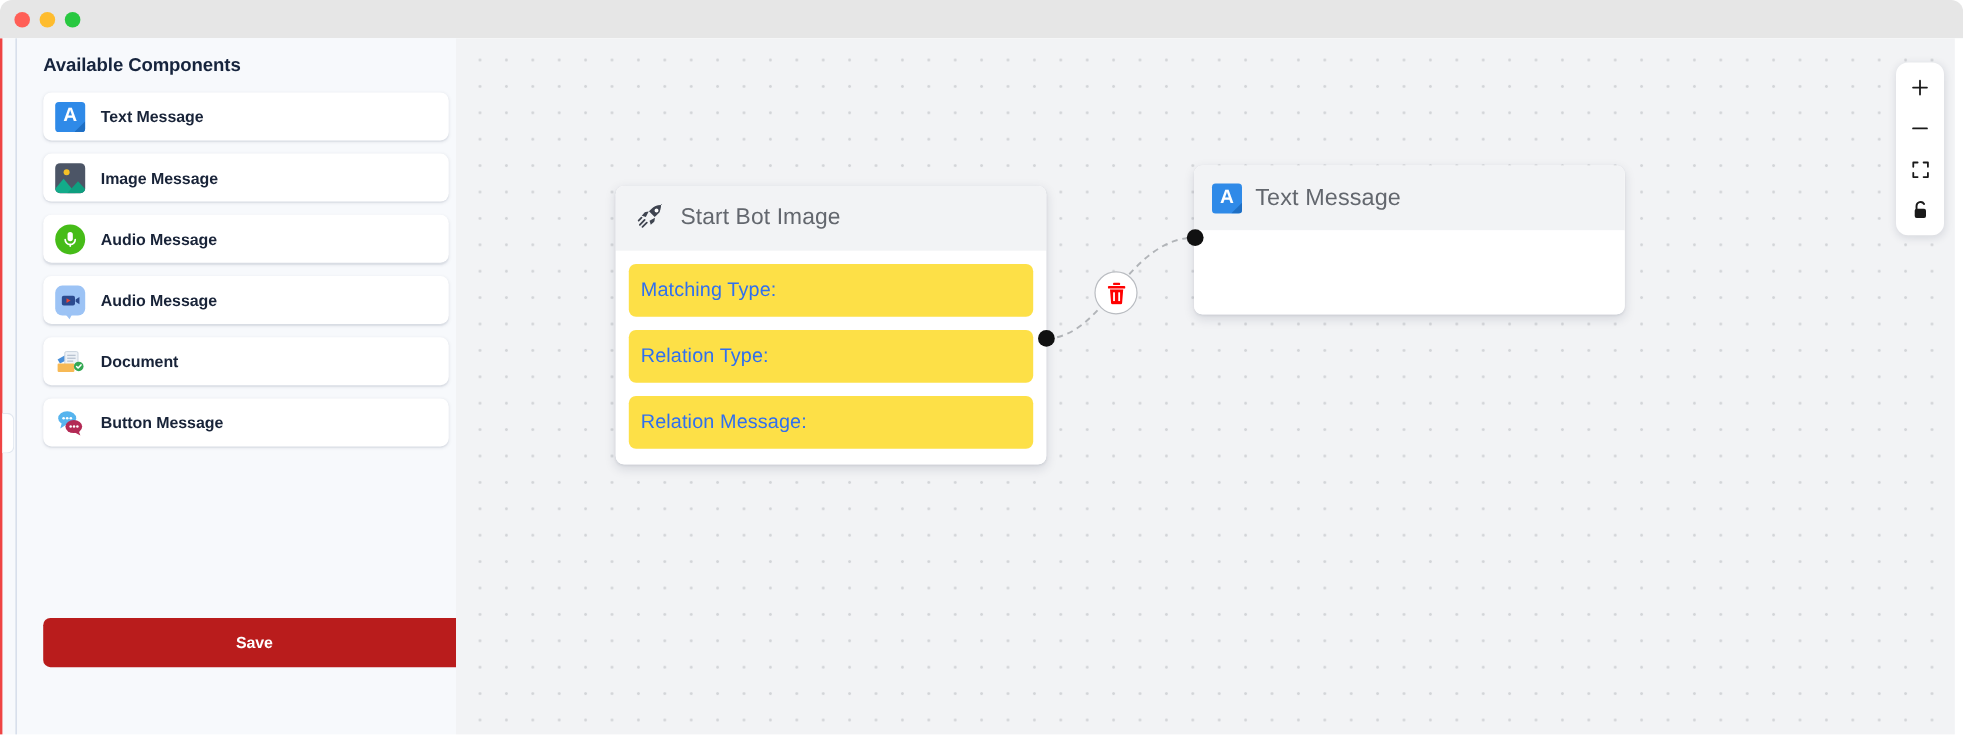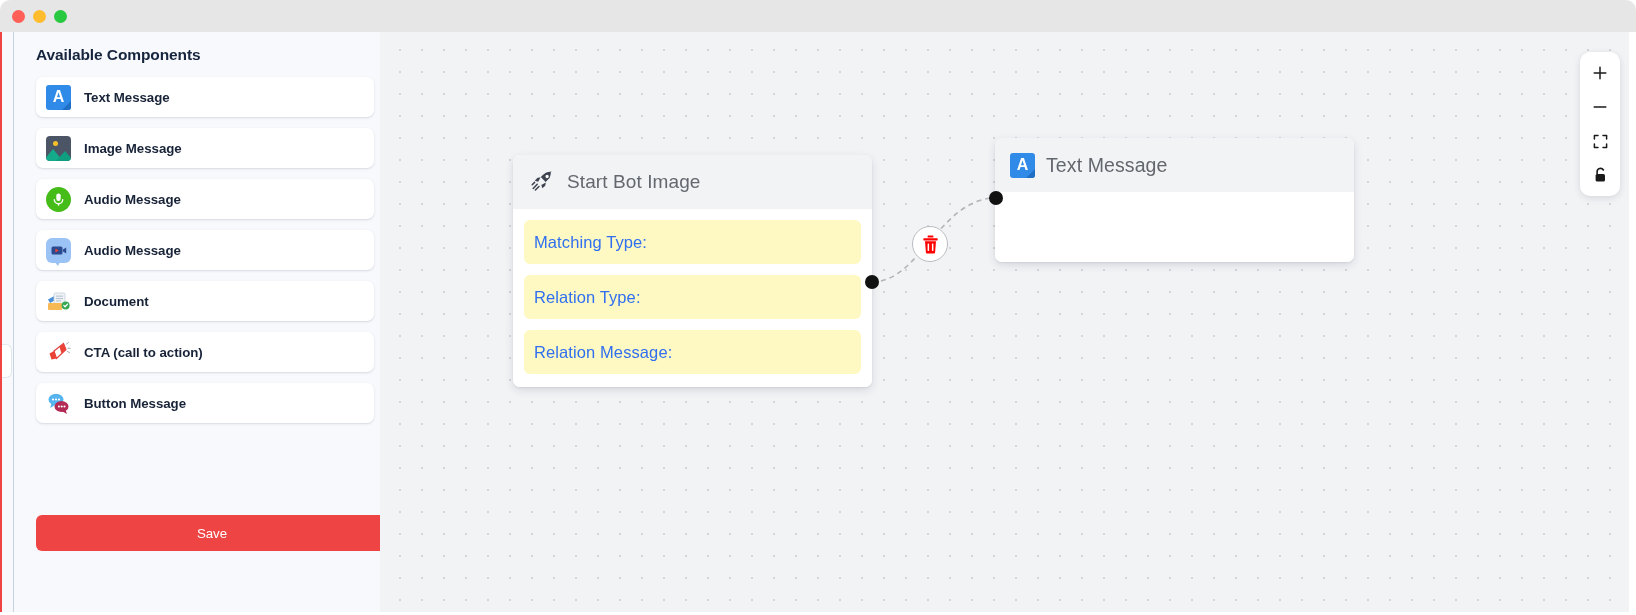--- a/index.html
+++ b/index.html
@@ -184,27 +184,27 @@
     background: #10a37f;
     border-radius: 6px;
     display: flex; align-items: center; justify-content: center;
   }
 
   .save-btn {
     position: absolute;
     left: 22px;
     top: 483px;
     width: 352px;
-    height: 36px;
-    background: #ef4444;
+    height: 41px;
+    background: #b91c1c;
     border: none;
     border-radius: 6px;
     color: #ffffff;
     font-size: 13.3px;
-    font-weight: normal;
+    font-weight: bold;
     font-family: "Liberation Sans", sans-serif;
     cursor: pointer;
     letter-spacing: -0.05px;
   }
 
   
   .collapse-handle {
     position: absolute;
     left: 0px; top: 312px;
     width: 10px; height: 34px;
@@ -244,21 +244,21 @@
     gap: 11px;
     padding: 0 18px;
   }
   .node-title {
     font-size: 19px;
     color: #63676e;
     letter-spacing: 0.1px;
   }
   .node-body { background: #ffffff; padding: 11px 11px 13px 11px; }
   .field-row {
-    background: #fef9c3;
+    background: #fde047;
     border-radius: 6px;
     height: 44px;
     display: flex;
     align-items: center;
     padding-left: 10px;
     margin-bottom: 11px;
     cursor: text;
   }
   .field-row:last-child { margin-bottom: 0; }
   .field-label {
@@ -421,31 +421,20 @@
                 <rect x="10" y="9" width="7" height="1.1" fill="#b9c4d1"></rect>
                 <rect x="10" y="11.4" width="5" height="1.1" fill="#b9c4d1"></rect>
                 <path d="M3 14 h12 a1 1 0 0 1 1 1 v5 a1 1 0 0 1 -1 1 H3 a1 1 0 0 1 -1 -1 v-5 a1 1 0 0 1 1 -1 z" fill="#f7b955"></path>
                 <circle cx="19.6" cy="16.4" r="4" fill="#34a853"></circle>
                 <path d="M17.8 16.4 l1.3 1.3 l2.4 -2.6" stroke="#ffffff" stroke-width="1.3" fill="none" stroke-linecap="round" stroke-linejoin="round"></path>
               </svg>
             </span>
             <span class="comp-label">Document</span>
           </div>
 
-          <div class="comp-item">
-            <span class="ic ic-cta">
-              <svg width="25" height="25" viewBox="0 0 25 25">
-                <path d="M17.5 3.5 L8 11 L10.5 18.5 L20 9.5 Z" fill="#fdfdfd" stroke="#e23b3b" stroke-width="1.1"></path>
-                <path d="M17.5 3.5 L20 9.5 L15.5 13.5 L13.5 7 Z" fill="#ea4335"></path>
-                <path d="M3.5 13.5 L8 11 L10.5 18.5 L5.5 19.5 Z" fill="#ea4335"></path>
-                <path d="M20.5 4 l2 -1.4 M21.8 8.2 l2.4 0.1 M21.5 11.5 l2.1 1.2" stroke="#9aa3ad" stroke-width="0.9" stroke-linecap="round"></path>
-              </svg>
-            </span>
-            <span class="comp-label">CTA (call to action)</span>
-          </div>
 
           <div class="comp-item">
             <span class="ic ic-btn">
               <svg width="25" height="25" viewBox="0 0 25 25">
                 <ellipse cx="10" cy="8.5" rx="7.5" ry="5.8" fill="#56b4ee"></ellipse>
                 <path d="M5.5 12.5 L4.2 17 L9.5 13.8 Z" fill="#56b4ee"></path>
                 <circle cx="7" cy="8.5" r="1.1" fill="#ffffff"></circle>
                 <circle cx="10" cy="8.5" r="1.1" fill="#ffffff"></circle>
                 <circle cx="13" cy="8.5" r="1.1" fill="#ffffff"></circle>
                 <ellipse cx="15.5" cy="15.5" rx="7" ry="5.4" fill="#b32a55"></ellipse>

